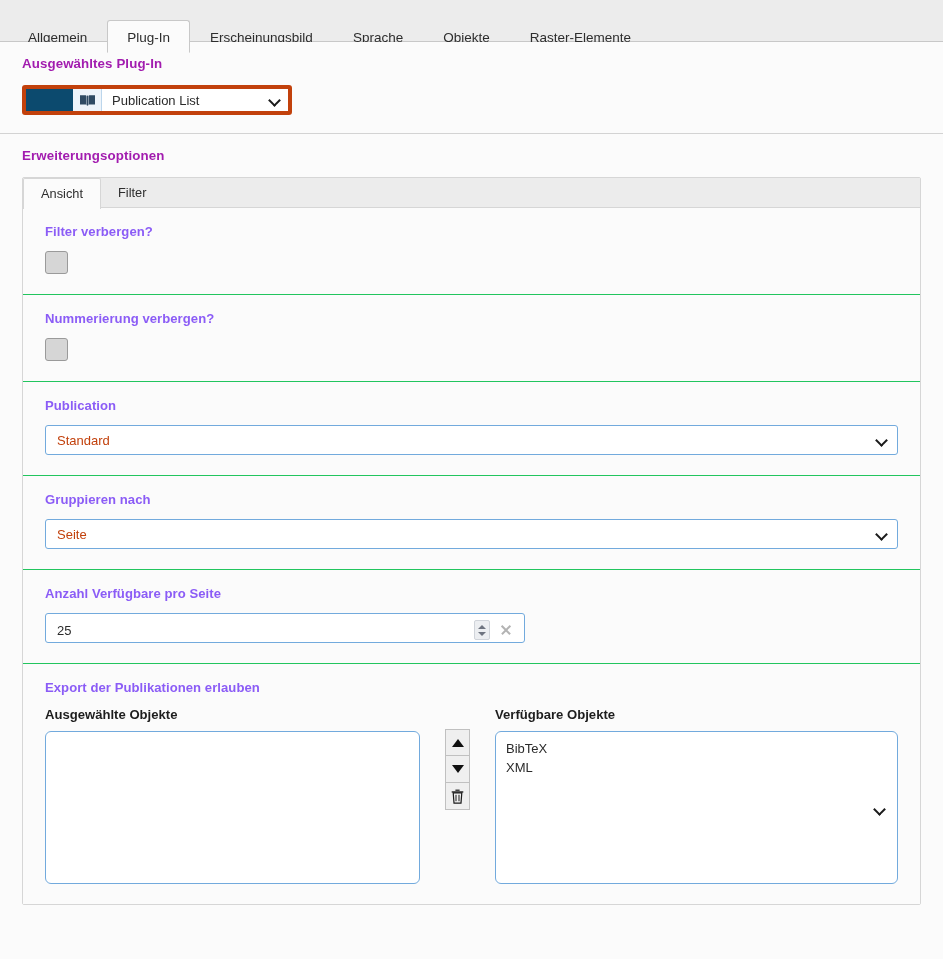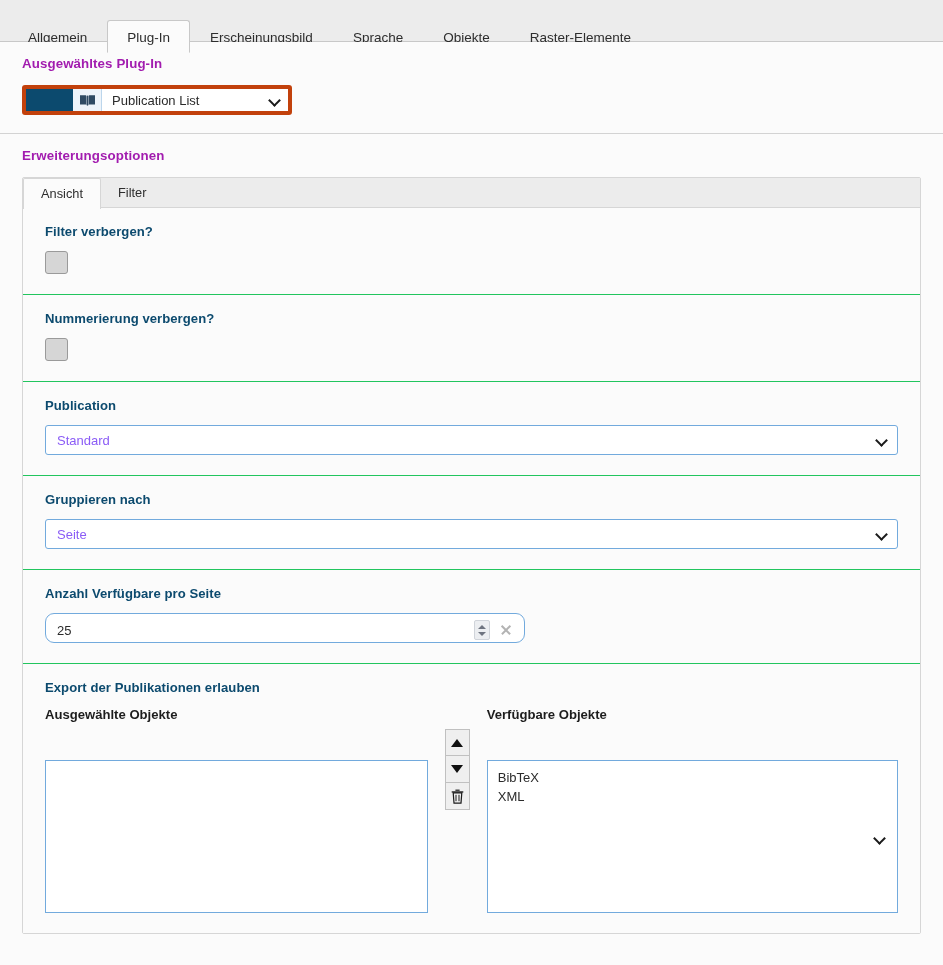--- a/index.html
+++ b/index.html
@@ -150,21 +150,21 @@
 
   
   .field {
     padding: 16px 22px 20px 22px;
     background: #fbfbfb;
   }
   .field + .field { border-top: 1px solid #22c55e; }
   .field-label {
     font-weight: bold;
     font-size: 13.1px;
-    color: #0c4a6e;
+    color: #8b5cf6;
     margin-bottom: 12px;
     letter-spacing: 0.05px;
   }
 
   
   .checkbox {
     width: 23px; height: 23px;
     border: 1px solid #9a9a9a;
     border-radius: 3px;
     background: #d6d6d6;
@@ -175,31 +175,31 @@
   .wselect {
     position: relative;
     height: 30px;
     border: 1px solid #72aadd;
     border-radius: 3px;
     background: #ffffff;
     display: flex;
     align-items: center;
     padding: 0 10px 0 11px;
     font-size: 13px;
-    color: #8b5cf6;
+    color: #c2410c;
   }
   .wselect .chev { margin-left: auto; }
 
   
   .numwrap {
     position: relative;
     height: 30px;
     width: 480px;
     border: 1px solid #72aadd;
-    border-radius: 9px;
+    border-radius: 3px;
     background: #ffffff;
     display: flex;
     align-items: center;
     padding: 4px 6px 0 11px;
     font-size: 13px;
     color: #2b2b2b;
   }
   .numwrap .numval { flex: 1 1 auto; }
   .spinner {
     width: 16px; height: 20px;
@@ -232,40 +232,39 @@
     width: 12px; height: 1.6px;
     background: #b3b3b3;
   }
   .clear-x::before { transform: rotate(45deg); }
   .clear-x::after  { transform: rotate(-45deg); }
 
   
   .duallist {
     display: flex;
     align-items: flex-start;
-    gap: 0;
+    gap: 8px;
   }
   .list-col { display: flex; flex-direction: column; }
   .list-col.left  { width: 402px; }
   .list-col.right { width: 432px; justify-content: flex-end; }
   .list-head {
     font-weight: bold;
     font-size: 13.1px;
     color: #1d1d1d;
     margin-bottom: 9px;
   }
   .listbox {
     height: 153px;
     border: 1px solid #72aadd;
-    border-radius: 0;
+    border-radius: 6px;
     background: #ffffff;
     padding: 7px 10px;
     position: relative;
     overflow: hidden;
-    margin-top: 29px;
   }
   .listbox .opt {
     font-size: 13px;
     color: #2b2b2b;
     line-height: 19px;
   }
   .listbox .list-chev {
     position: absolute;
     right: 12px;
     top: 72px;

